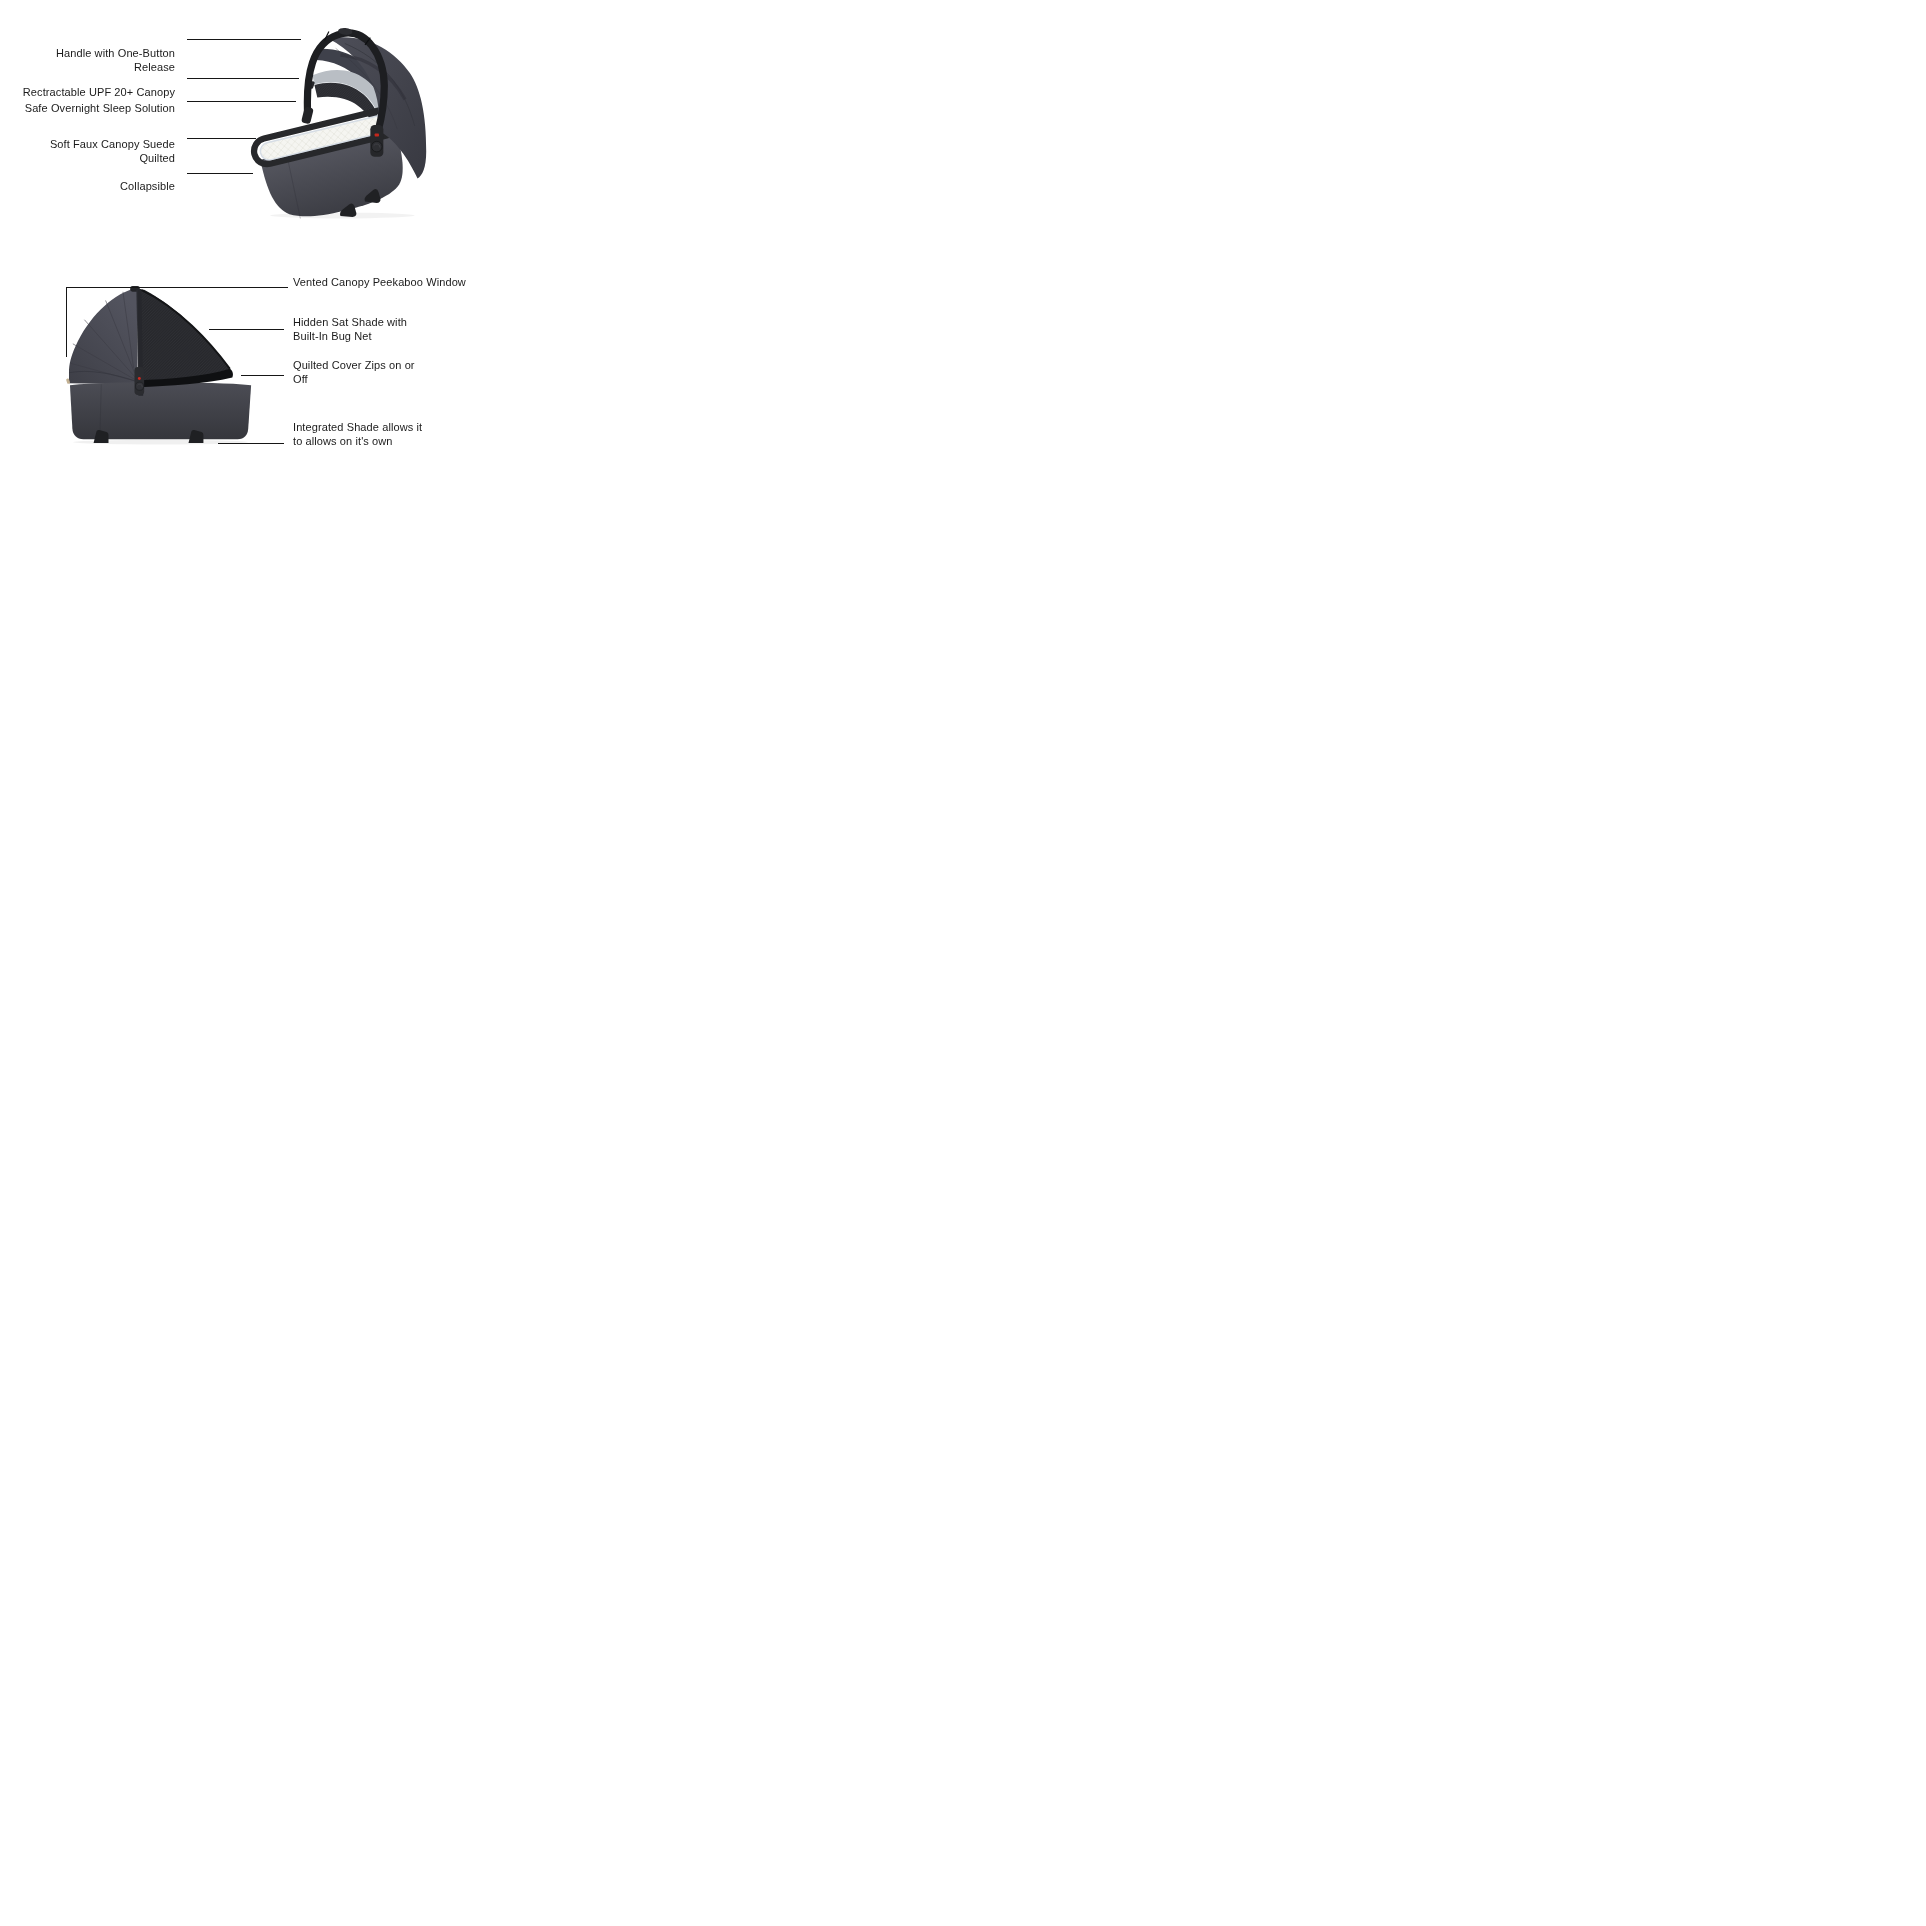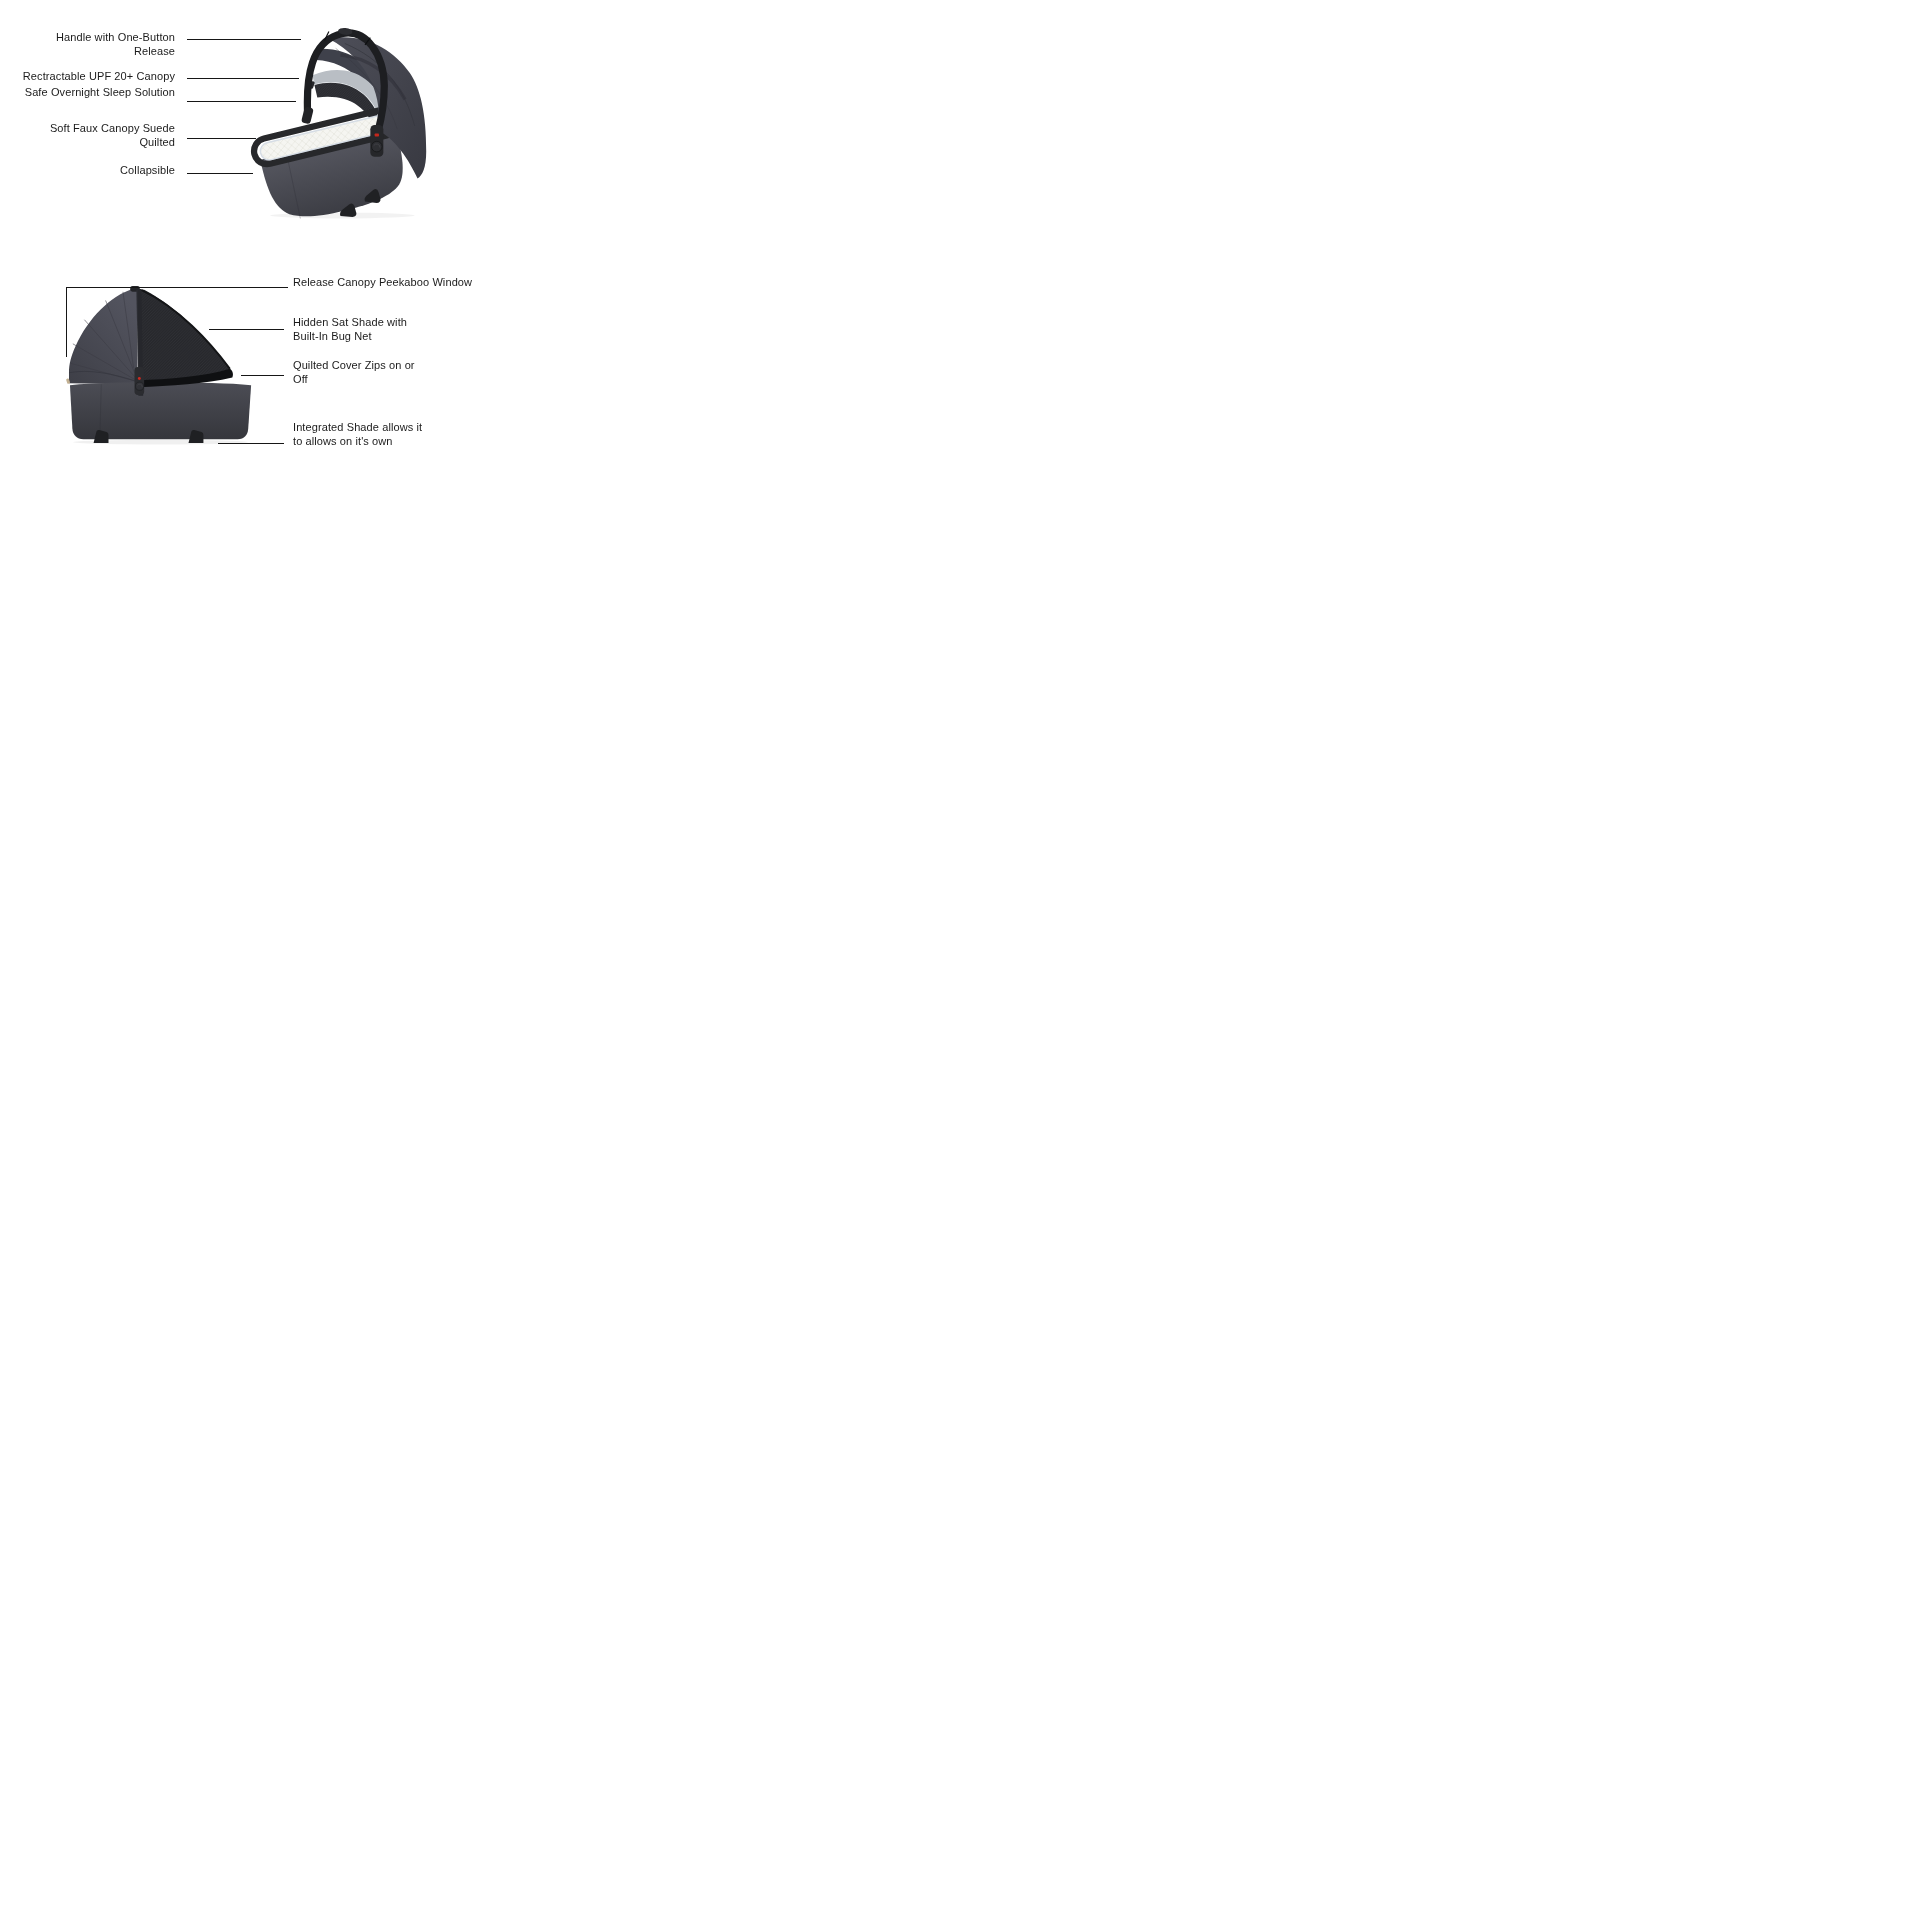--- a/index.html
+++ b/index.html
@@ -1,20 +1,20 @@
 <!DOCTYPE html>
 <html style="font-size:7.7px"><head>
 <meta charset="utf-8">
 <style>
   html,body{margin:0;padding:0;background:#ffffff;}
   #canvas{position:relative;width:482px;height:482px;background:#ffffff;
           font-family:"Liberation Sans",sans-serif;overflow:hidden;}
   .label{position:absolute;font-size:11px;font-weight:300;color:#1b1b1b;
          line-height:13.5px;letter-spacing:0.1px;}
-  .top-label{left:0;width:175px;text-align:right;}
+  .top-label{left:0;width:175px;text-align:right;margin-top:16px;}
   .bottom-label{left:293px;width:187px;text-align:left;}
   .connector{position:absolute;height:1px;background:#161616;}
   .vconnector{position:absolute;width:1px;background:#161616;}
   svg{position:absolute;}
 </style>
 </head>
 <body>
 
 <div id="canvas">
 
@@ -157,21 +157,21 @@
     <div>Collapsible</div>
   </div>
 
   <div class="connector" style="top:39px;left:187px;width:114px"></div>
   <div class="connector" style="top:78px;left:187px;width:112px"></div>
   <div class="connector" style="top:101px;left:187px;width:109px"></div>
   <div class="connector" style="top:138px;left:187px;width:69px"></div>
   <div class="connector" style="top:173px;left:187px;width:66px"></div>
 
   <div class="label bottom-label" style="top:276px">
-    <div>Release Canopy Peekaboo Window</div>
+    <div>Vented Canopy Peekaboo Window</div>
   </div>
   <div class="label bottom-label" style="top:316px">
     <div>Hidden Sat Shade with</div>
     <div>Built-In Bug Net</div>
   </div>
   <div class="label bottom-label" style="top:359px">
     <div>Quilted Cover Zips on or</div>
     <div>Off</div>
   </div>
   <div class="label bottom-label" style="top:421px">

